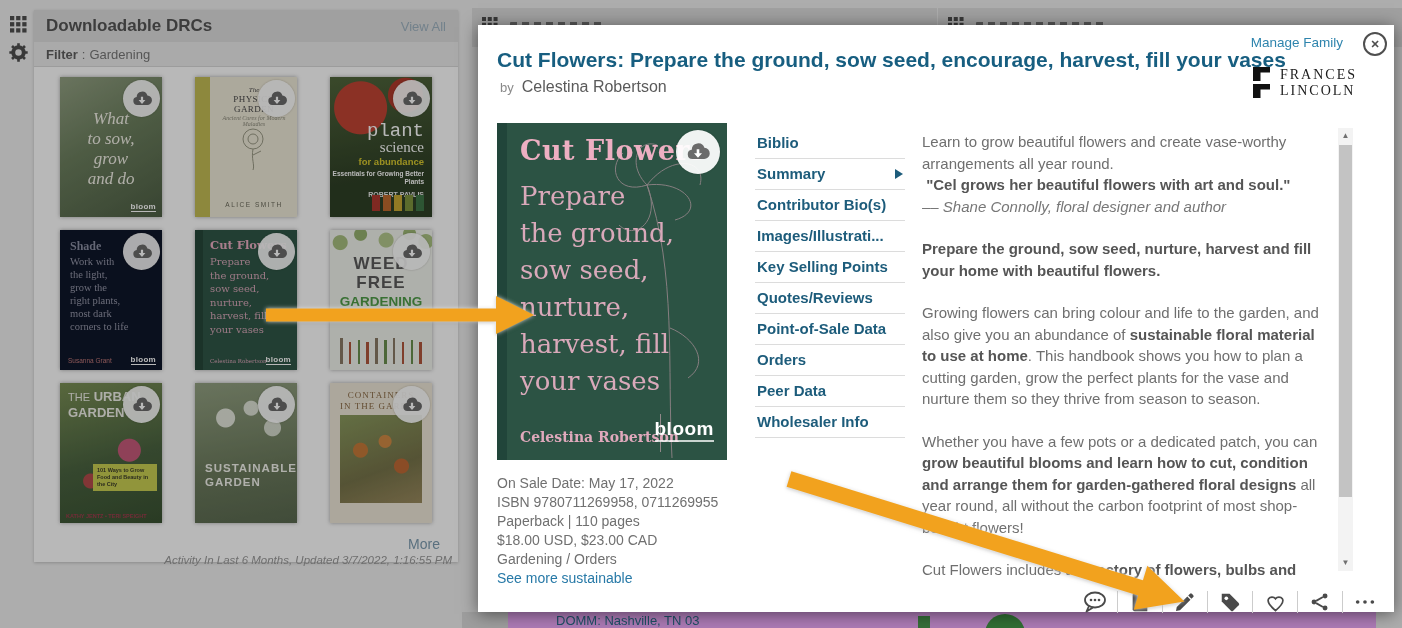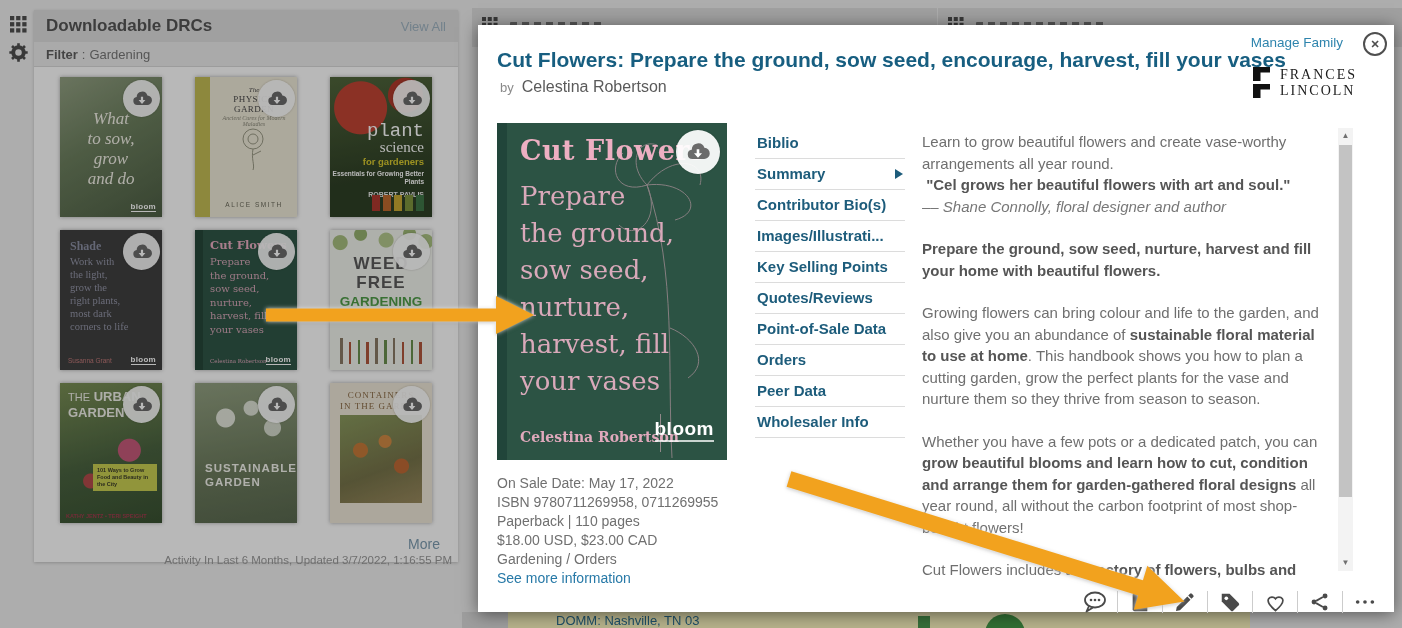--- a/index.html
+++ b/index.html
@@ -16,21 +16,21 @@
   .p-filter{height:24px;background:#ececec;border-bottom:1px solid #d8d8d8;
     display:flex;align-items:center;gap:4px;padding:0 12px;font-size:13px;color:#777}
   .p-filter b{color:#5f5f5f}
   .covers{padding-top:10px}
   .crow{display:flex;justify-content:space-between;padding:0 26px;margin-bottom:13px}
   .cover{width:102px;height:140px;position:relative;box-shadow:0 0 4px rgba(0,0,0,.35);overflow:visible}
   .badge{position:absolute;width:37px;height:37px;border-radius:50%;
     background:rgba(255,255,255,.93);top:3px;right:2px;display:flex;
     align-items:center;justify-content:center;box-shadow:0 0 2px rgba(0,0,0,.25);z-index:3}
   .more-row{text-align:right;padding-right:18px;font-size:14px;color:#7d9cb0}
-  .activity{text-align:right;padding:2px 6px 0 0;color:#999;font-size:11.5px}
+  .activity{text-align:right;padding:2px 6px 0 0;font-style:italic;color:#999;font-size:11.5px}
   
   .c-what{background:linear-gradient(150deg,#93a183 0%,#6c7f5e 45%,#4e5f45 100%)}
   .c-what-t{position:absolute;left:8px;top:32px;width:86px;text-align:center;
     font-family:"Liberation Serif",serif;font-style:italic;font-size:17px;line-height:20px;color:#f4f2e9}
   .imprint{position:absolute;right:6px;bottom:5px;color:#fff;font-weight:800;
     font-size:9px;border-bottom:1px solid #fff;letter-spacing:.3px}
   .c-phys{background:#efead9}
   .c-phys::before{content:"";position:absolute;left:0;top:0;bottom:0;width:15px;background:#c4bd55}
   .c-phys-in{position:absolute;left:22px;top:9px;width:74px;text-align:center;
     font-family:"Liberation Serif",serif;color:#4a4a4a}
@@ -44,21 +44,21 @@
     radial-gradient(circle at 74% 13%,#b03a2c 0 17px,rgba(0,0,0,0) 18px),
     linear-gradient(170deg,#51663c,#2f4026 70%)}
   .c-plant-t{position:absolute;right:8px;top:46px;text-align:right;color:#fff}
   .pt1{font-family:Liberation Mono, monospace;font-size:19px;line-height:17px}
   .pt2{font-family:"Liberation Serif",serif;font-size:15px;line-height:15px}
   .pt3{color:#d8c92f;font-weight:bold;font-size:9.5px;margin-top:1px}
   .pt4{font-size:6.5px;font-weight:bold;margin-top:3px;line-height:8px}
   .pt5{font-size:7px;color:#eee;margin-top:5px;font-weight:bold}
   .pbars{position:absolute;right:8px;bottom:6px;display:flex;gap:3px}
   .pbars span{width:8px;height:16px;display:block}
-  .c-shade{background:#404040}
+  .c-shade{background:#0f172a}
   .sh-t{position:absolute;left:10px;top:9px;font-family:"Liberation Serif",serif;
     font-weight:bold;font-size:12px;color:#8b8fa3}
   .sh-l{position:absolute;left:10px;top:25px;font-family:"Liberation Serif",serif;
     font-size:10.5px;line-height:13px;color:#9597a9}
   .sh-a{position:absolute;left:8px;bottom:6px;font-size:6.5px;color:#c47a7a}
   .c-cut{background:#305747}
   .c-cut::before{content:"";position:absolute;left:0;top:0;bottom:0;width:8px;background:#264739}
   .cut-t{position:absolute;left:15px;top:8px;font-family:"DejaVu Serif",serif;
     font-weight:bold;font-size:11.5px;color:#eaaec3}
   .cut-l{position:absolute;left:15px;top:25px;font-family:"DejaVu Serif",serif;
@@ -103,21 +103,21 @@
     radial-gradient(circle at 55% 30%,#d08a45 0 6px,rgba(0,0,0,0) 7px),
     radial-gradient(circle at 75% 58%,#c06a35 0 7px,rgba(0,0,0,0) 8px),
     linear-gradient(160deg,#8a9a5e,#77744a 60%,#9a8a5e)}
   
   .ph-b{left:472px;top:8px;width:455px;height:34px;background:#dedede;box-shadow:none;
     display:flex;align-items:flex-start;padding:5px 0 0 10px;gap:12px}
   .ph-c{left:938px;top:8px;width:464px;height:34px;background:#dedede;box-shadow:none;
     display:flex;align-items:flex-start;padding:5px 0 0 10px;gap:12px}
   .glyph-tops{height:7px;margin-top:9px;border-radius:1px;
     background:repeating-linear-gradient(90deg,#787878 0 7px,rgba(0,0,0,0) 7px 12px)}
-  .bstrip{position:absolute;left:462px;top:612px;width:788px;height:16px;background:#fef9c3}
+  .bstrip{position:absolute;left:462px;top:612px;width:914px;height:16px;background:#f0abfc}
   .bstrip .blk{position:absolute;left:0;top:0;width:46px;height:16px;background:#dcdcdc}
   .bstrip .loc{position:absolute;left:94px;top:1px;font-size:13px;color:#2d6f8f}
   .bstrip .gsq{position:absolute;left:456px;top:4px;width:12px;height:12px;background:#4c9a50}
   .bstrip .gcirc{position:absolute;left:523px;top:2px;width:40px;height:40px;
     border-radius:50%;background:#459a49}
   
   .dim{position:absolute;inset:0;background:rgba(0,0,0,.28);z-index:10}
   
   .modal{position:absolute;left:478px;top:25px;width:916px;height:587px;background:#fff;
     z-index:20;box-shadow:0 2px 16px rgba(0,0,0,.5)}
@@ -257,21 +257,21 @@
         </div>
         <div class="cover c-plant">
           <div class="badge">
               <svg width="22" height="22" viewBox="0 0 24 24" fill="#6b6b6b">
                 <use href="#ic-cloud"></use>
               </svg>
             </div>
           <div class="c-plant-t">
             <div class="pt1">plant</div>
             <div class="pt2">science</div>
-            <div class="pt3">for gardeners</div>
+            <div class="pt3">for abundance</div>
             <div class="pt4">Essentials for Growing Better Plants</div>
             <div class="pt5">ROBERT PAVLIS</div>
           </div>
           <div class="pbars">
             <span style="background:#b03a30"></span>
               <span style="background:#c06a2e"></span>
               <span style="background:#c9a932"></span>
               <span style="background:#7e953d"></span>
               <span style="background:#3f7747"></span>
           </div>
@@ -453,21 +453,21 @@
         </svg>
     </div>
   </div>
 
   <div class="m-details">
     <div>On Sale Date: May 17, 2022</div>
     <div>ISBN 9780711269958, 0711269955</div>
     <div>Paperback | 110 pages</div>
     <div>$18.00 USD, $23.00 CAD</div>
     <div>Gardening / Orders</div>
-    <div class="link">See more information</div>
+    <div class="link">See more sustainable</div>
   </div>
 
   <div class="m-nav">
     <div class="nav-item">
         <span>Biblio</span>
       </div>
     <div class="nav-item">
         <span>Summary</span>
         <span class="tri"></span>
       </div>

